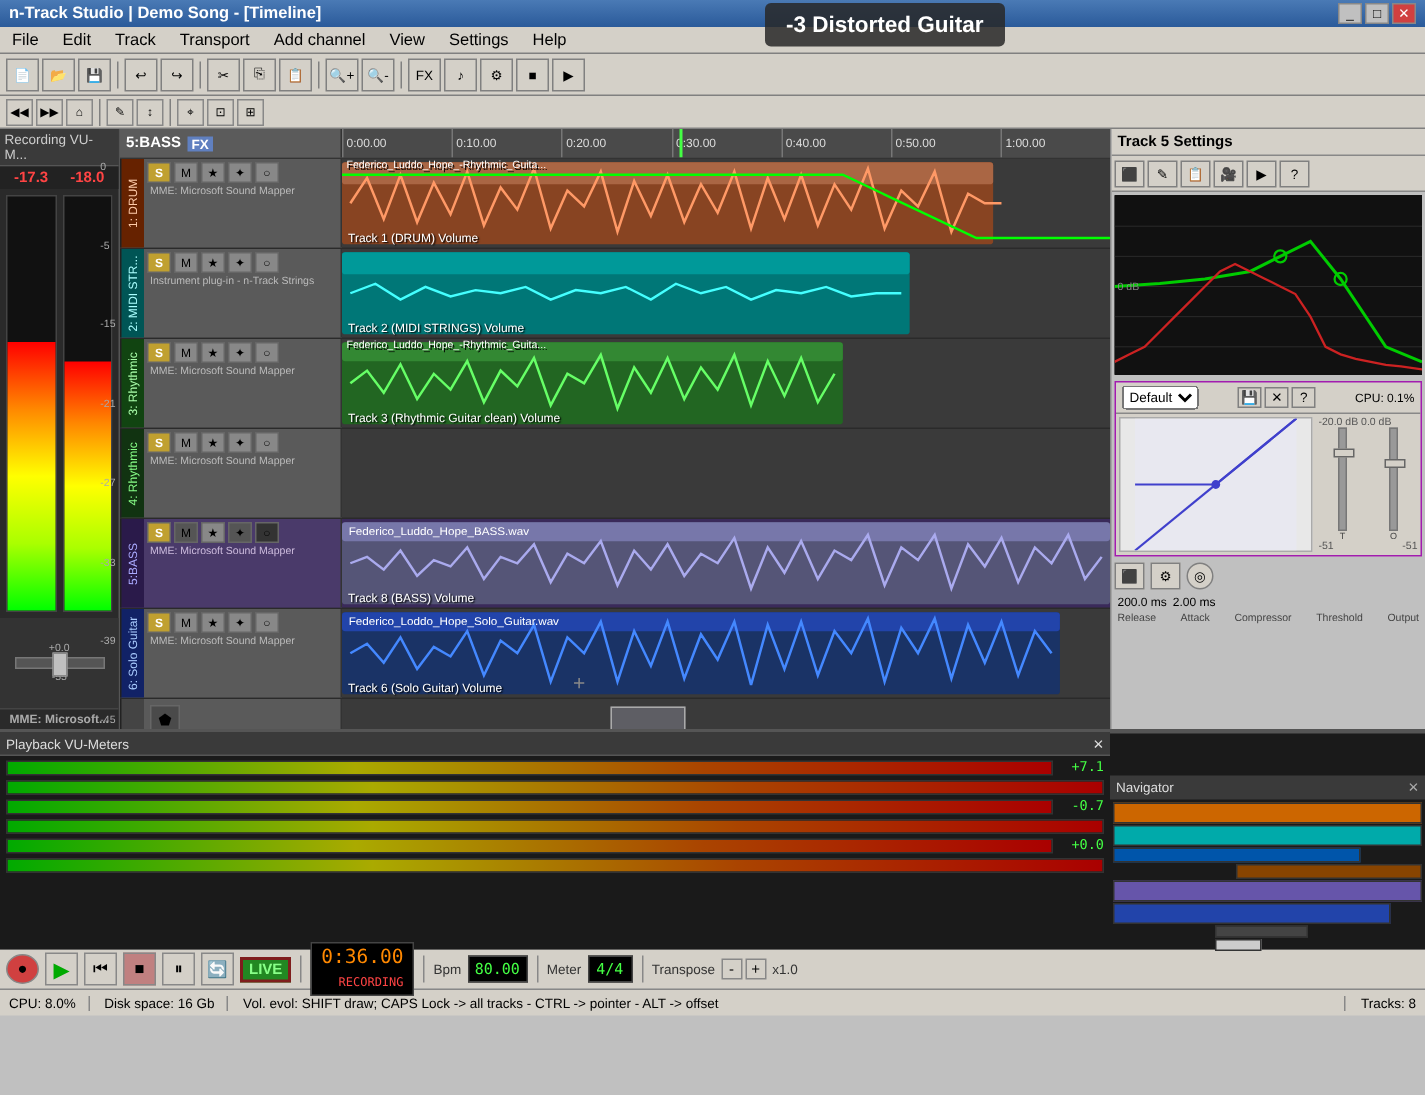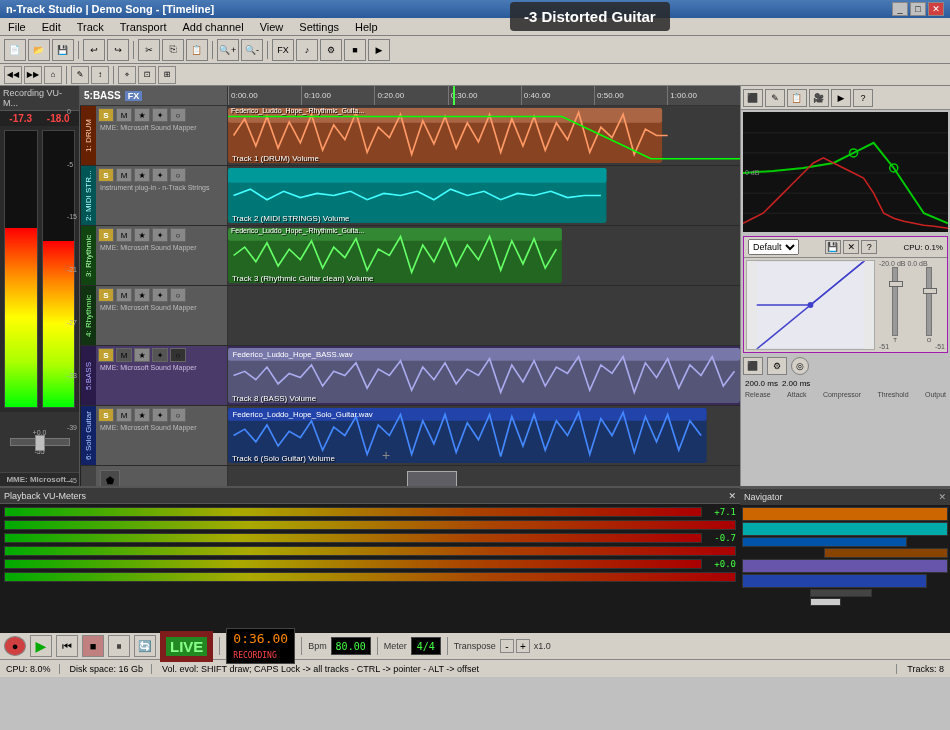--- a/index.html
+++ b/index.html
@@ -417,20 +417,21 @@
     }
     #navigator-header {
       height: 16px;
       background: #3a3a3a;
       color: #ddd;
       font-size: 9px;
       display: flex;
       align-items: center;
       padding: 0 4px;
       justify-content: space-between;
+      margin-top: 28px;
     }
     #navigator-content {
       padding: 2px;
       display: flex;
       flex-direction: column;
       gap: 1px;
     }
     .nav-track {
       height: 14px;
       position: relative;
@@ -510,20 +511,21 @@
     .transport-btn.play { color: #00aa00; font-size: 14px; }
     .transport-btn.stop { background: #c08080; }
     .transport-btn.record { background: #d04040; border-radius: 50%; width: 20px; height: 20px; }
     #timecode {
       background: #000;
       color: #ff8800;
       font-family: monospace;
       font-size: 13px;
       padding: 2px 6px;
       border: 1px solid #444;
+      text-align: right;
     }
     #timecode-sub {
       font-size: 8px;
       color: #ff4444;
     }
     .transport-label {
       font-size: 9px;
       color: #333;
     }
     .transport-input {
@@ -562,23 +564,23 @@
 
     
     #tracks-container::-webkit-scrollbar { width: 10px; }
     #tracks-container::-webkit-scrollbar-track { background: #555; }
     #tracks-container::-webkit-scrollbar-thumb { background: #888; }
 
     .live-btn {
       background: #228822;
       color: #88ff88;
       font-weight: bold;
-      font-size: 15px;
+      font-size: 10px;
       padding: 1px 4px;
-      border: 6px solid #7f1d1d;
+      border: 2px solid #7f1d1d;
     }
     .transport-sep { width: 1px; height: 18px; background: #888; margin: 0 2px; }
 
     #second-toolbar {
       height: 22px;
       background: #d4d0c8;
       display: flex;
       align-items: center;
       padding: 1px 4px;
       gap: 2px;
@@ -891,20 +893,23 @@
 
           <div style="position:absolute;left:35%;top:5px;width:50px;height:40px;background:rgba(180,180,200,0.3);border:1px solid #aaa;"></div>
 
         </div>
       </div>
 
     </div>
   </div>
 
   <div id="settings-panel">
+    <div id="settings-header">
+      <span>Track 5 Settings</span>
+    </div>
     <div id="settings-toolbar">
       <div class="settings-btn">⬛</div>
       <div class="settings-btn">✎</div>
       <div class="settings-btn">📋</div>
       <div class="settings-btn">🎥</div>
       <div class="settings-btn">▶</div>
       <div class="settings-btn">?</div>
     </div>
 
     <div id="eq-graph">

